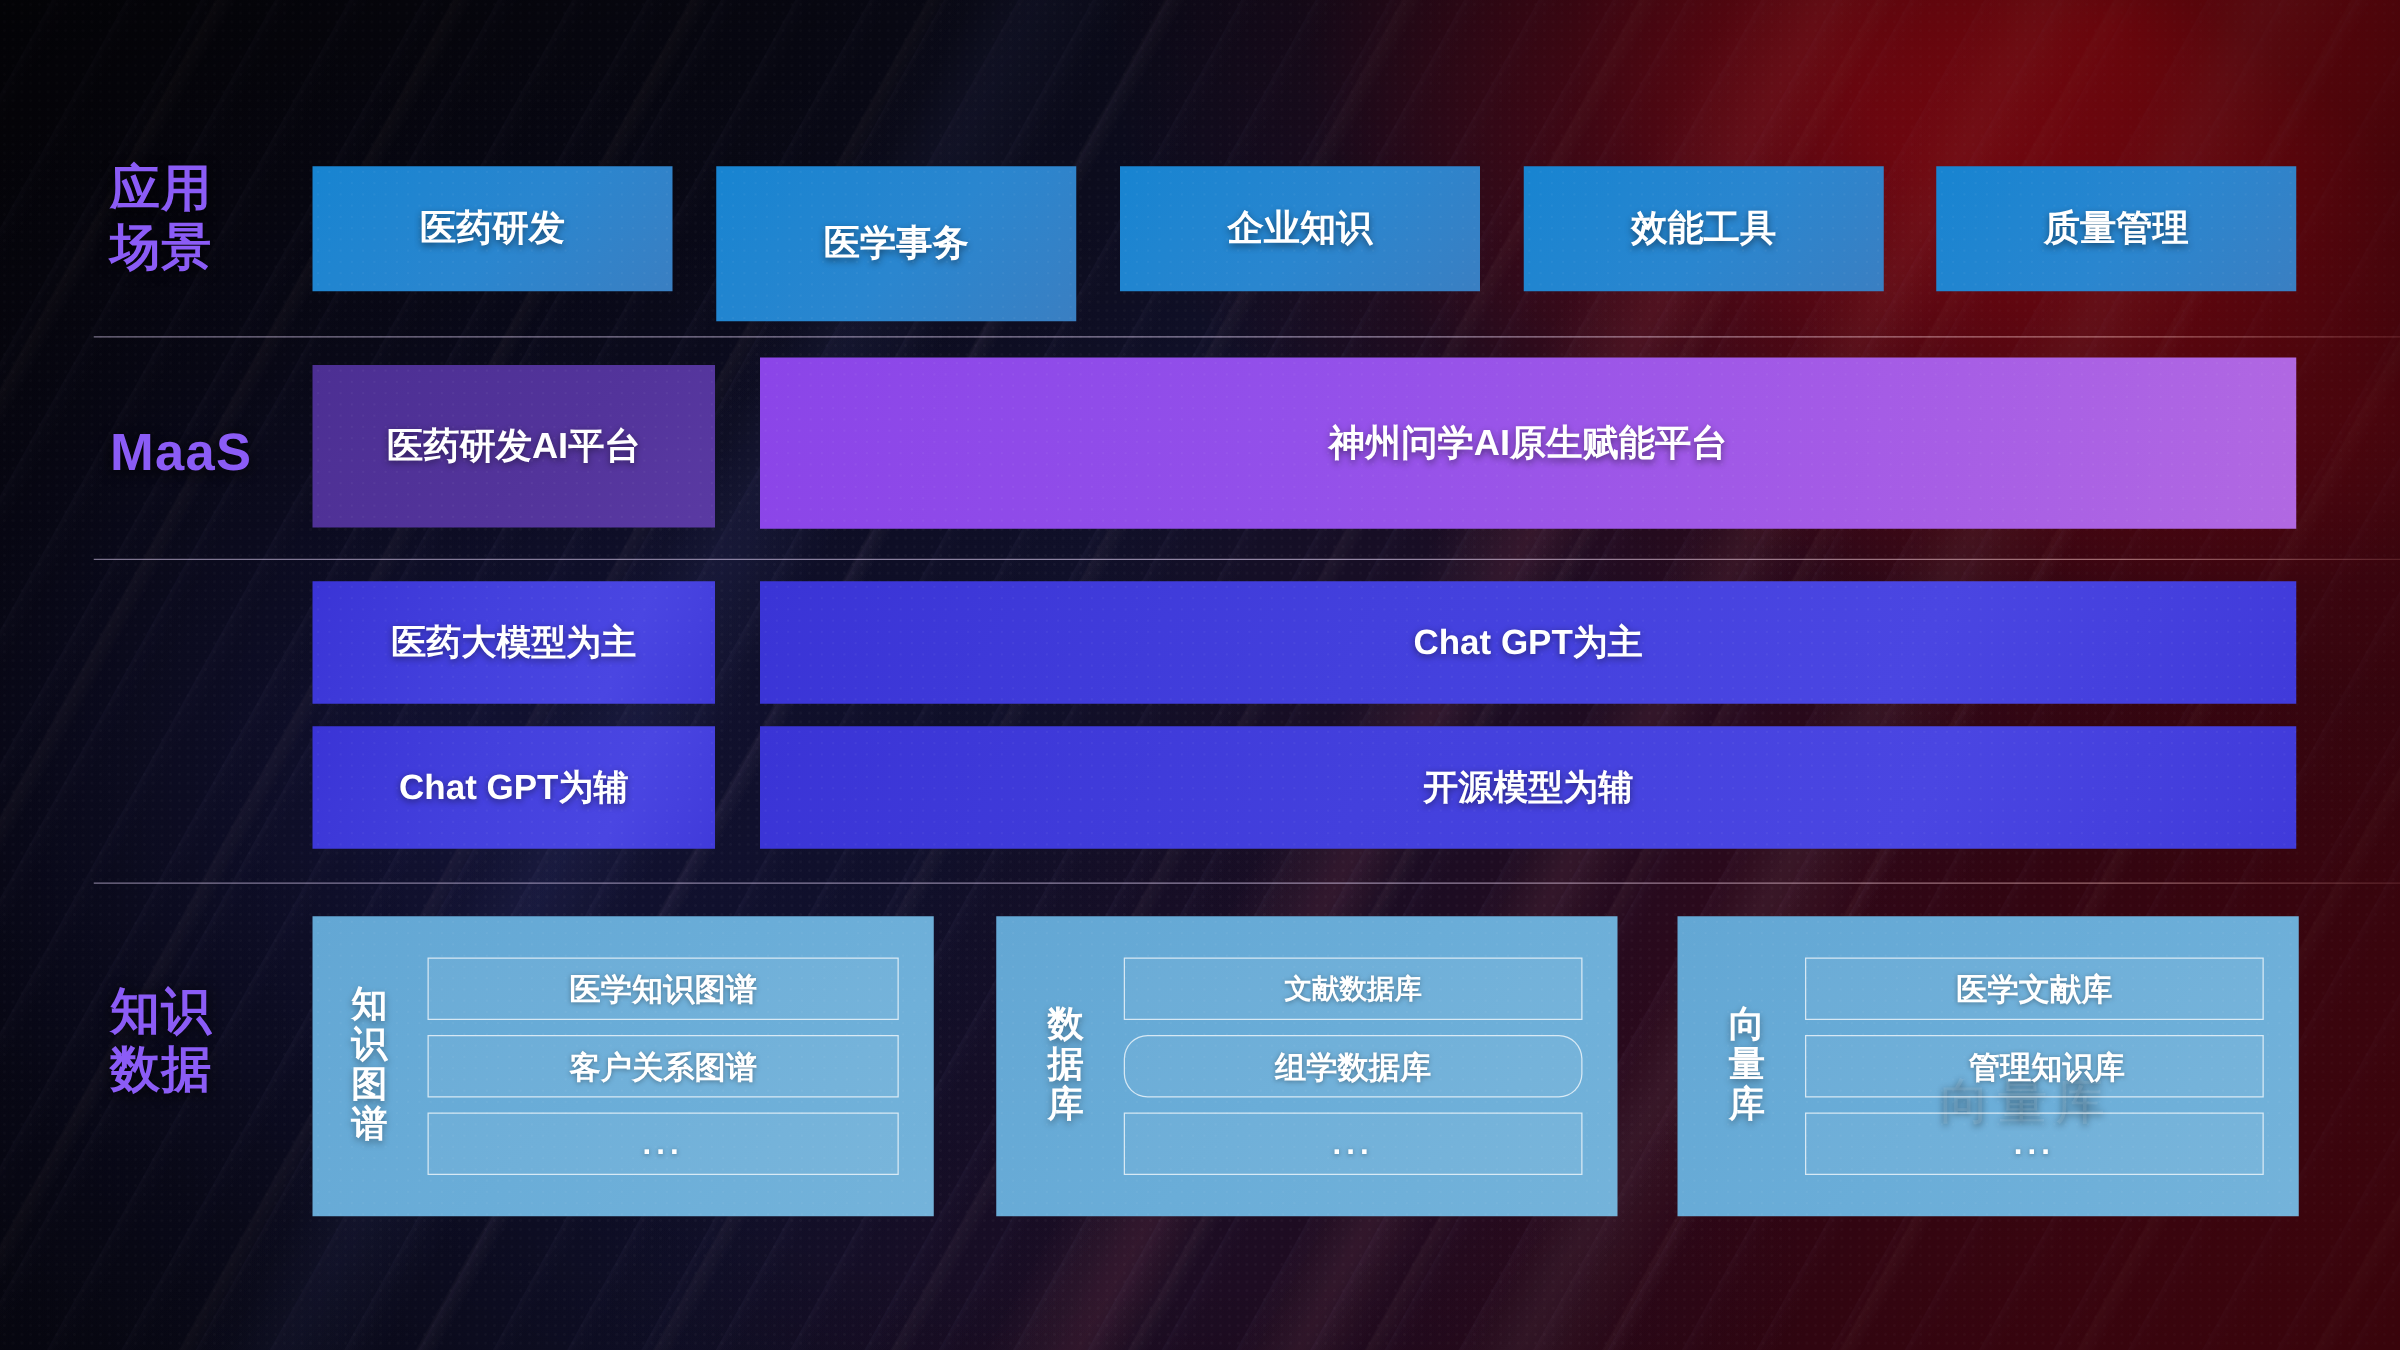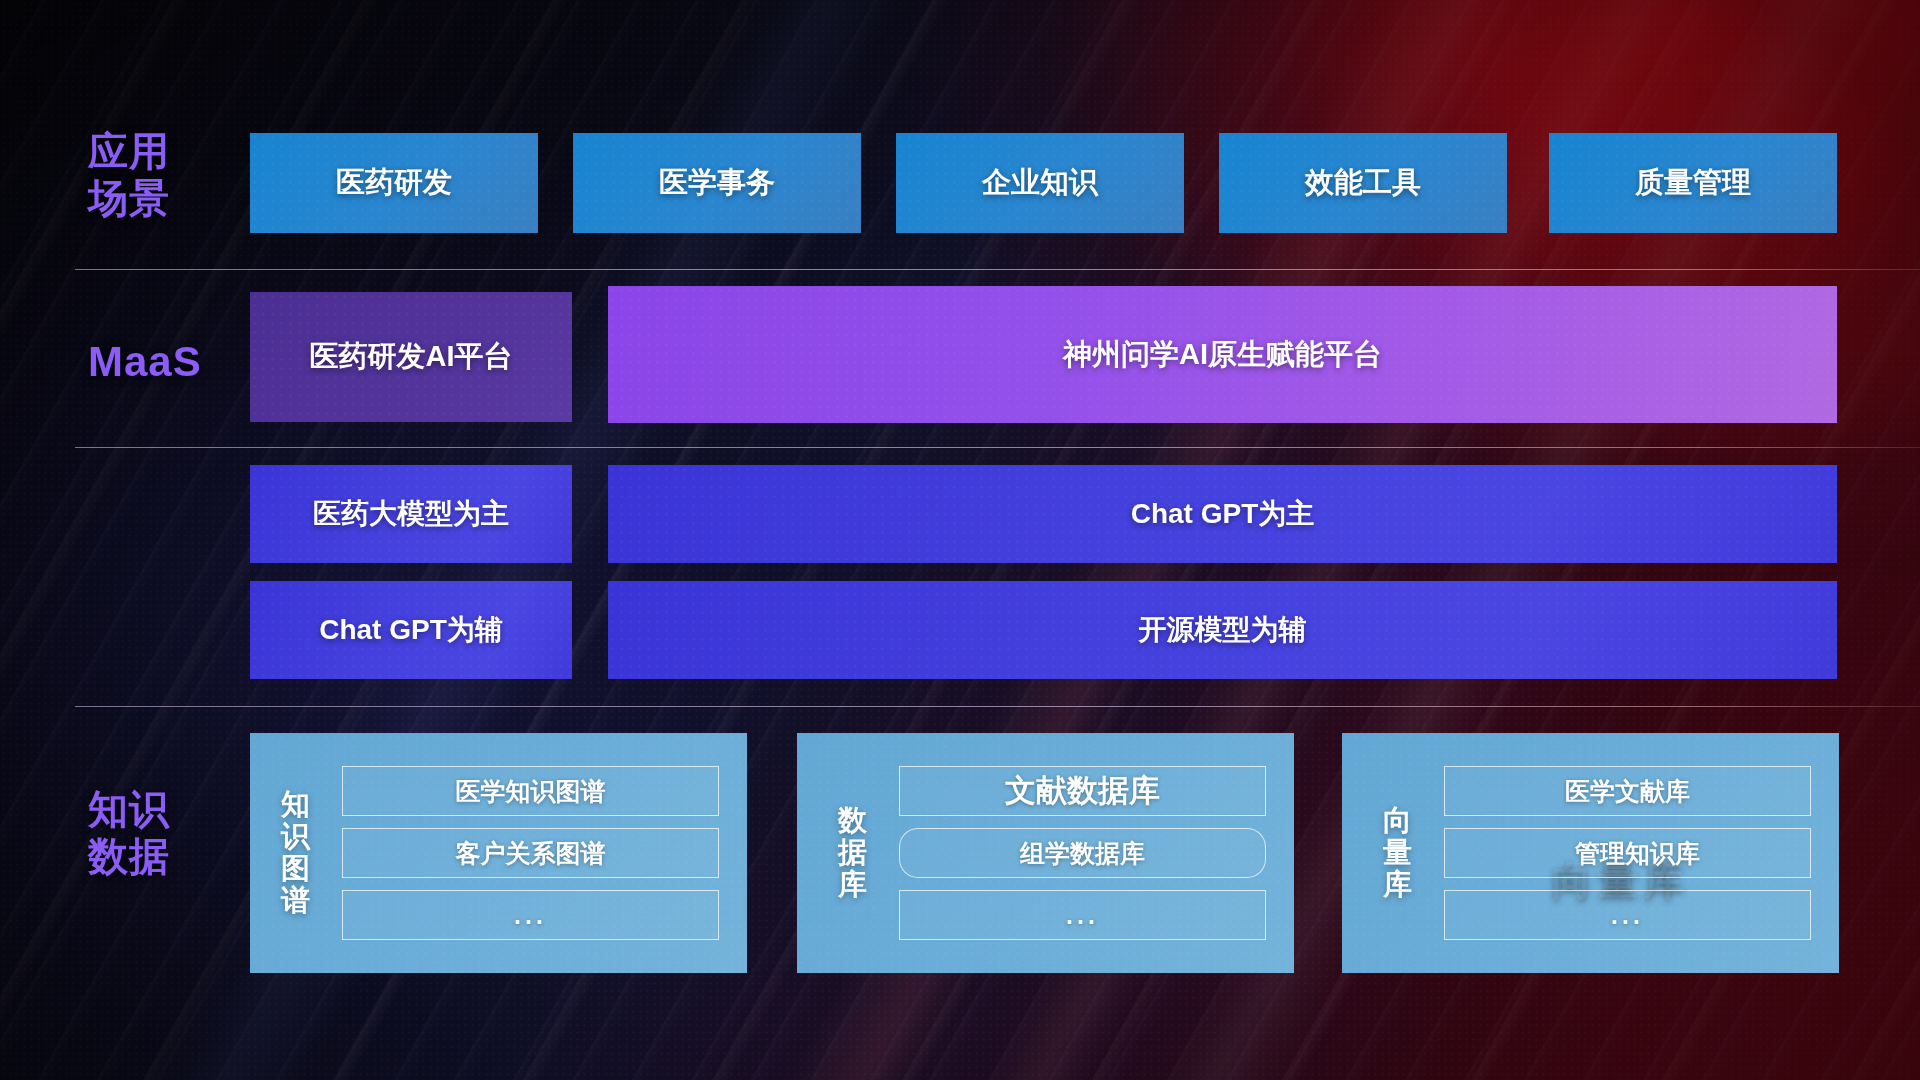--- a/index.html
+++ b/index.html
@@ -88,21 +88,21 @@
     border:1px solid rgba(255,255,255,0.72);
     background:rgba(255,255,255,0.045);
     display:flex; align-items:center; justify-content:center;
     color:#ffffff; font-weight:bold;
     text-shadow:0 1px 4px rgba(0,0,0,.35);
   }
   .know-item.ellipsis { letter-spacing:4px; }
 
   .watermark {
     position:absolute; color:rgba(255,255,255,0.10);
-    font-weight:bold; letter-spacing:6px; pointer-events:none;
+    font-weight:normal; letter-spacing:6px; pointer-events:none;
   }
 </style>
 </head>
 <body>
 
 <div class="bg bg-base"></div>
 <div class="bg bg-streaks"></div>
 <div class="bg bg-streaks2"></div>
 <div class="bg bg-dots"></div>
 <div class="bg bg-vig"></div>
@@ -110,21 +110,21 @@
 <div class="stage">
 
   <div class="rowlabel" style="top:128px; font-size:40px;">
     <span class="l">应用</span>
     <span class="l">场景</span>
   </div>
 
   <div class="card app-card" style="left:250px; top:133px; width:288px; height:100px; font-size:29px;">
     <span>医药研发</span>
   </div>
-  <div class="card app-card" style="left:573px; top:133px; width:288px; height:100px; font-size:29px;">
+  <div class="card app-card" style="left:573px; top:133px; width:288px; height:124px; font-size:29px;">
     <span>医学事务</span>
   </div>
   <div class="card app-card" style="left:896px; top:133px; width:288px; height:100px; font-size:29px;">
     <span>企业知识</span>
   </div>
   <div class="card app-card" style="left:1549px; top:133px; width:288px; height:100px; font-size:29px;">
     <span>质量管理</span>
   </div>
   <div class="card app-card" style="left:1219px; top:133px; width:288px; height:100px; font-size:29px;">
     <span>效能工具</span>
@@ -187,21 +187,21 @@
     </div>
   </div>
 
   <div class="card know-card" style="left:797px; top:733px; width:497px; height:240px;">
     <div class="know-title" style="left:32px; width:48px; font-size:29px;">
       <span>数</span>
       <span>据</span>
       <span>库</span>
     </div>
     <div class="know-items" style="left:102px; right:28px;">
-      <div class="know-item" style="height:50px; font-size:31px;">
+      <div class="know-item" style="height:50px; font-size:22px;">
         <span>文献数据库</span>
       </div>
       <div class="know-item" style="height:50px; font-size:25px;border-radius:19px;">
         <span>组学数据库</span>
       </div>
       <div class="know-item ellipsis" style="height:50px; font-size:25px;">
         <span>...</span>
       </div>
     </div>
   </div>

